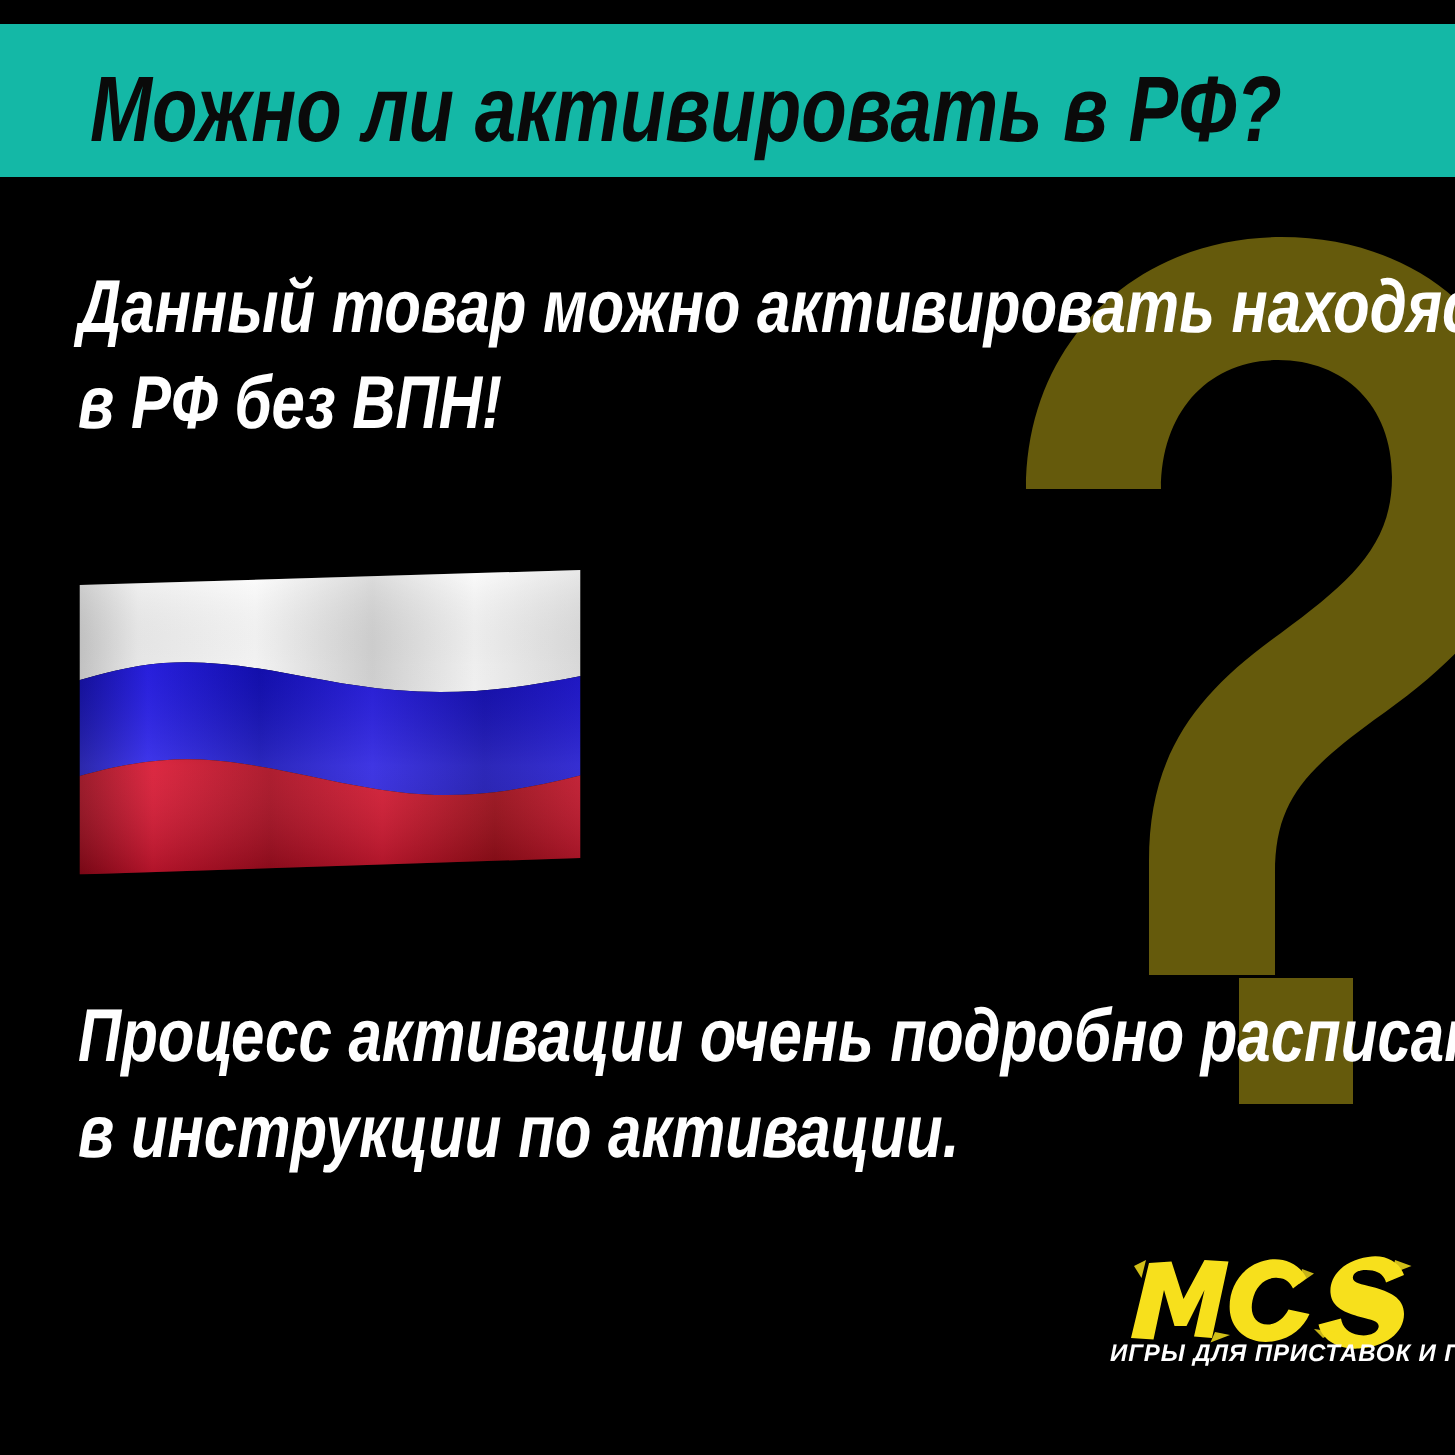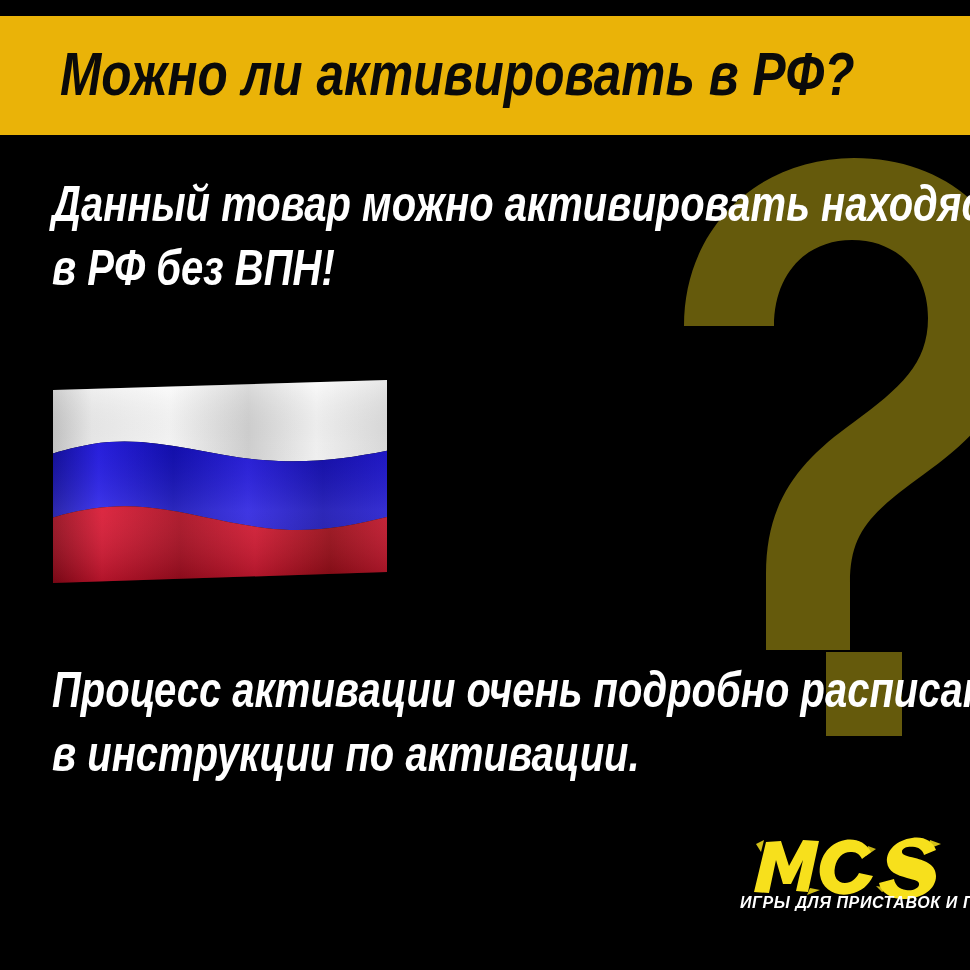--- a/index.html
+++ b/index.html
@@ -23,22 +23,22 @@
     width: 970px;
     height: 16px;
     background: #000000;
   }
 
   
   .title-banner {
     position: absolute;
     left: 0; top: 16px;
     width: 970px;
-    height: 119px;
-    background: #eab308;
+    height: 102px;
+    background: #14b8a6;
     text-decoration: underline;
   }
   .title-text {
     position: absolute;
     left: 60px;
     top: 20px;
     color: #0a0a0a;
     font-family: "Liberation Sans Narrow", "Liberation Sans", sans-serif;
     font-size: 62px;
     font-weight: 700;

